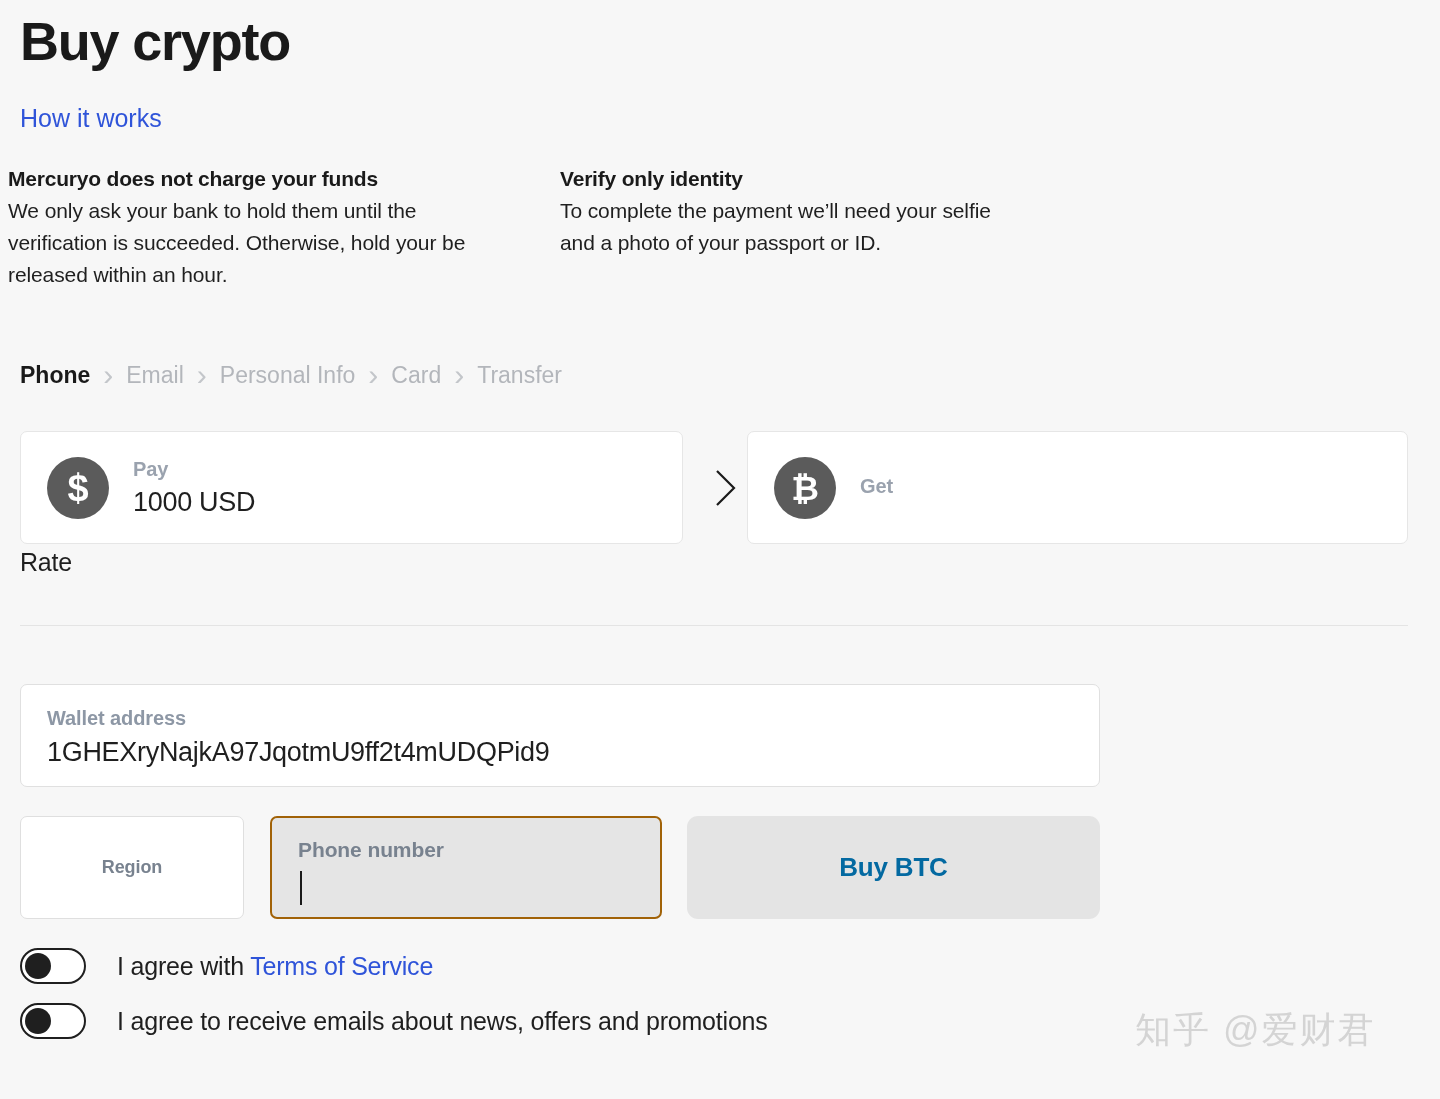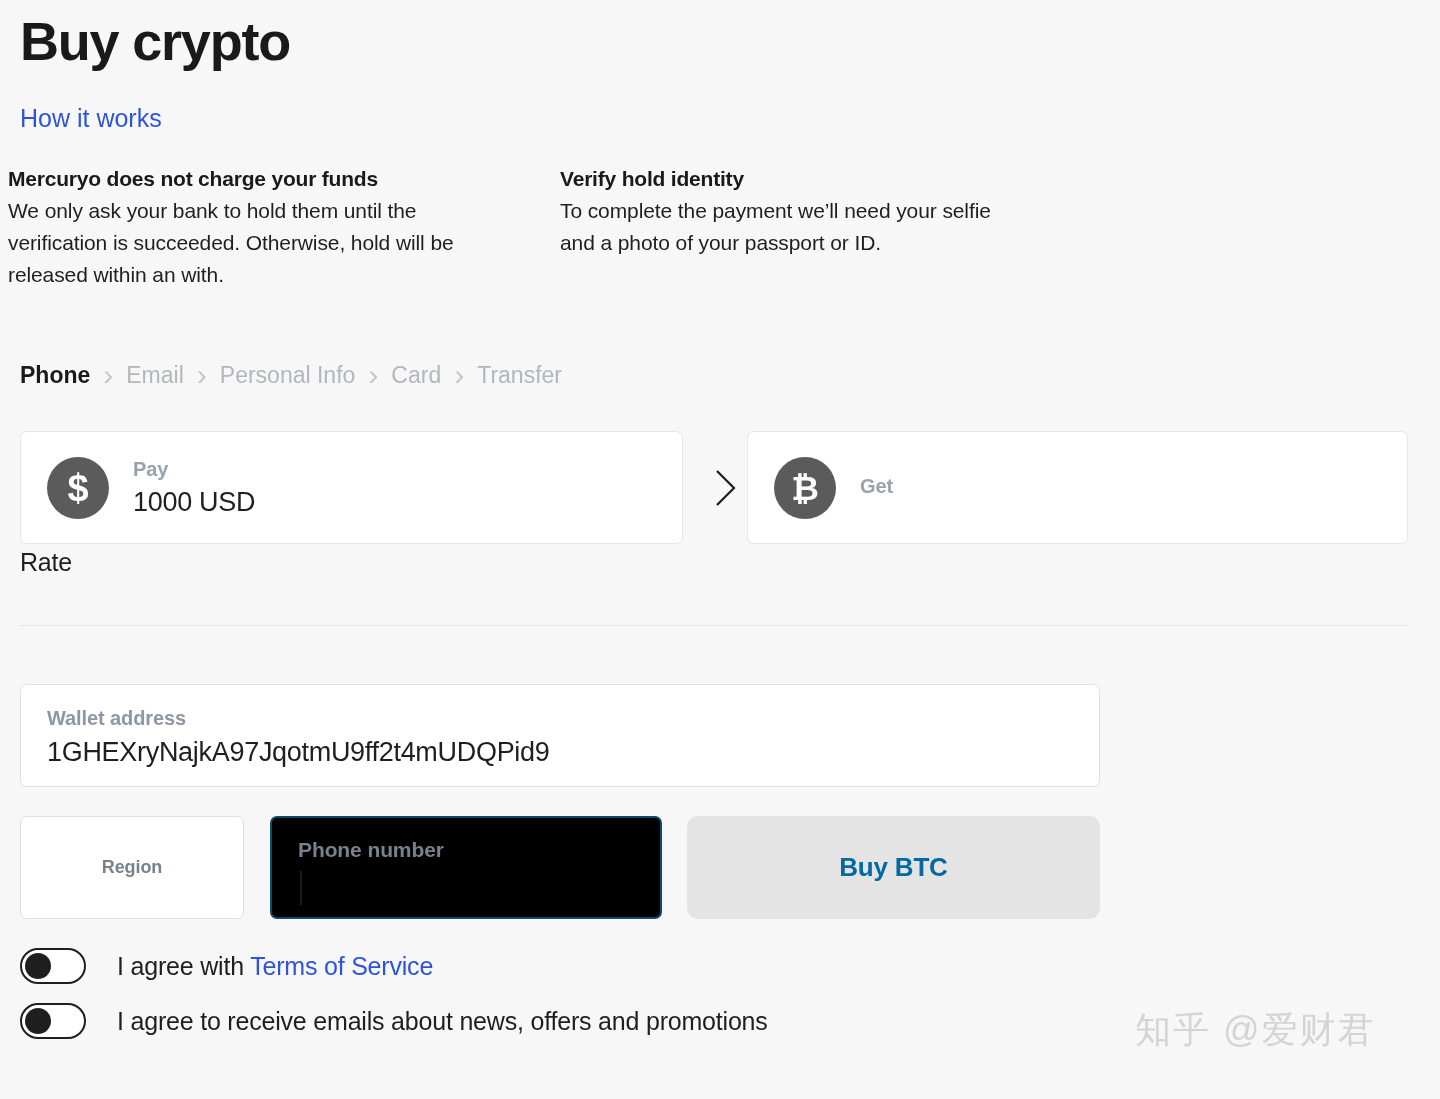--- a/index.html
+++ b/index.html
@@ -223,22 +223,22 @@
     justify-content: center;
   }
   .region .field-label { font-size: 18px; color: #78828f; }
 
   .phone {
     position: absolute;
     left: 270px;
     top: 816px;
     width: 392px;
     height: 103px;
-    background: #000000;
-    border: 2px solid #0c4a6e;
+    background: #e5e5e5;
+    border: 2px solid #a16207;
     border-radius: 7px;
     box-sizing: border-box;
     padding: 18px 26px 0 26px;
   }
   .phone .field-label { font-size: 21px; color: #78828f; }
   .caret {
     width: 2px;
     height: 34px;
     background: #1a1a1a;
     margin-top: 8px;
@@ -318,25 +318,25 @@
 <body>
 
 <div class="page">
 
   <h1 class="title">Buy crypto</h1>
 
   <a class="howlink" href="#">How it works</a>
 
   <div class="info-col left">
     <div class="info-head">Mercuryo does not charge your funds</div>
-    <div class="info-body">We only ask your bank to hold them until the verification is succeeded. Otherwise, hold will be released within an with.</div>
+    <div class="info-body">We only ask your bank to hold them until the verification is succeeded. Otherwise, hold your be released within an hour.</div>
   </div>
 
   <div class="info-col right">
-    <div class="info-head">Verify hold identity</div>
+    <div class="info-head">Verify only identity</div>
     <div class="info-body">To complete the payment we’ll need your selfie and a photo of your passport or ID.</div>
   </div>
 
   <div class="breadcrumb">
     <span class="crumb active">Phone</span>
     <span class="crumb-sep"></span>
     <span class="crumb">Email</span>
     <span class="crumb-sep"></span>
     <span class="crumb">Personal Info</span>
     <span class="crumb-sep"></span>

